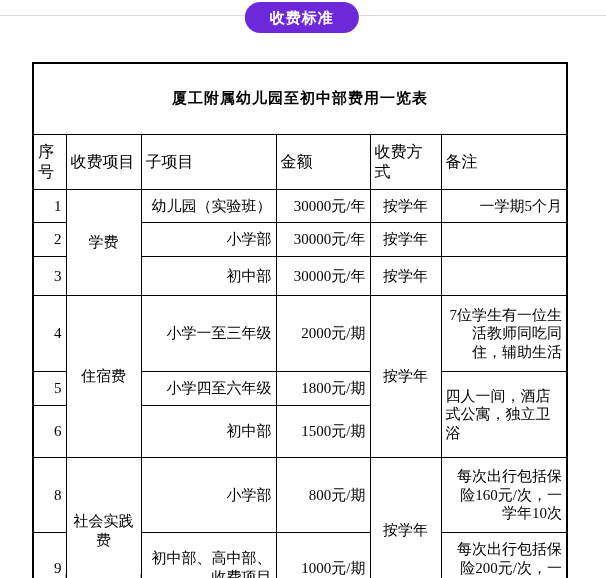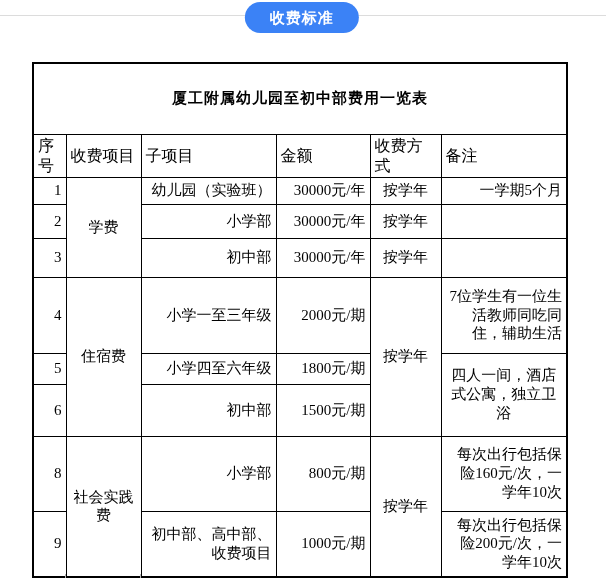--- a/index.html
+++ b/index.html
@@ -6,47 +6,47 @@
   body{
     width:606px;height:578px;position:relative;background:#ffffff;
     font-family:"Liberation Sans", sans-serif;overflow:hidden;color:#000;
   }
   
   .topbar{position:absolute;top:0;left:0;width:606px;height:36px;}
   .topbar-line{position:absolute;top:15px;left:0;width:606px;height:1px;background:#dcdcdc;}
   .badge{
     position:absolute;top:2px;left:50%;transform:translateX(-51%);
     height:31px;line-height:31px;padding:0 25px;border-radius:17px;
-    background:#3b82f6;color:#ffffff;font-size:15px;font-weight:bold;
+    background:#6d28d9;color:#ffffff;font-size:15px;font-weight:bold;
     letter-spacing:1px;white-space:nowrap;
   }
   
   .fee-table{
     position:absolute;top:62px;left:32px;
     border-collapse:collapse;table-layout:fixed;width:534px;
     font-family:"Liberation Serif","DejaVu Serif",serif;
     border:2px solid #000;
   }
   .fee-table td{
-    border:1px solid #000;font-size:15px;padding:1px 4px;
+    border:1px solid #000;font-size:15px;padding:7px 4px;
     vertical-align:middle;word-break:break-all;line-height:1.25;
     overflow:hidden;
   }
   .title-cell{
     font-size:30px;font-weight:bold;text-align:center;
     letter-spacing:1px;padding:0;
   }
   .hrow td{font-size:16px;text-align:left;padding-left:4px;}
   .c-no{text-align:right;padding-right:7px;font-size:16px;}
   .c-cat{text-align:center;font-size:16px;margin-top:25px;}
   .c-sub{text-align:right;font-size:16px;}
   .c-amt{text-align:right;font-size:16px;}
   .c-method{text-align:center;font-size:16px;margin-top:28px;}
   .c-remark{text-align:right;font-size:15px;}
-  .c-remark.center{text-align:center;}
+  .c-remark.center{text-align:left;}
   .rh-title{height:71px;}
   .rh-head{height:29px;}
   .rh1{height:27px;}
   .rh2{height:34px;}
   .rh3{height:39px;}
   .rh4{height:76px;}
   .rh5{height:31px;}
   .rh6{height:52px;}
   .rh8{height:75px;}
   .rh9{height:66px;}

